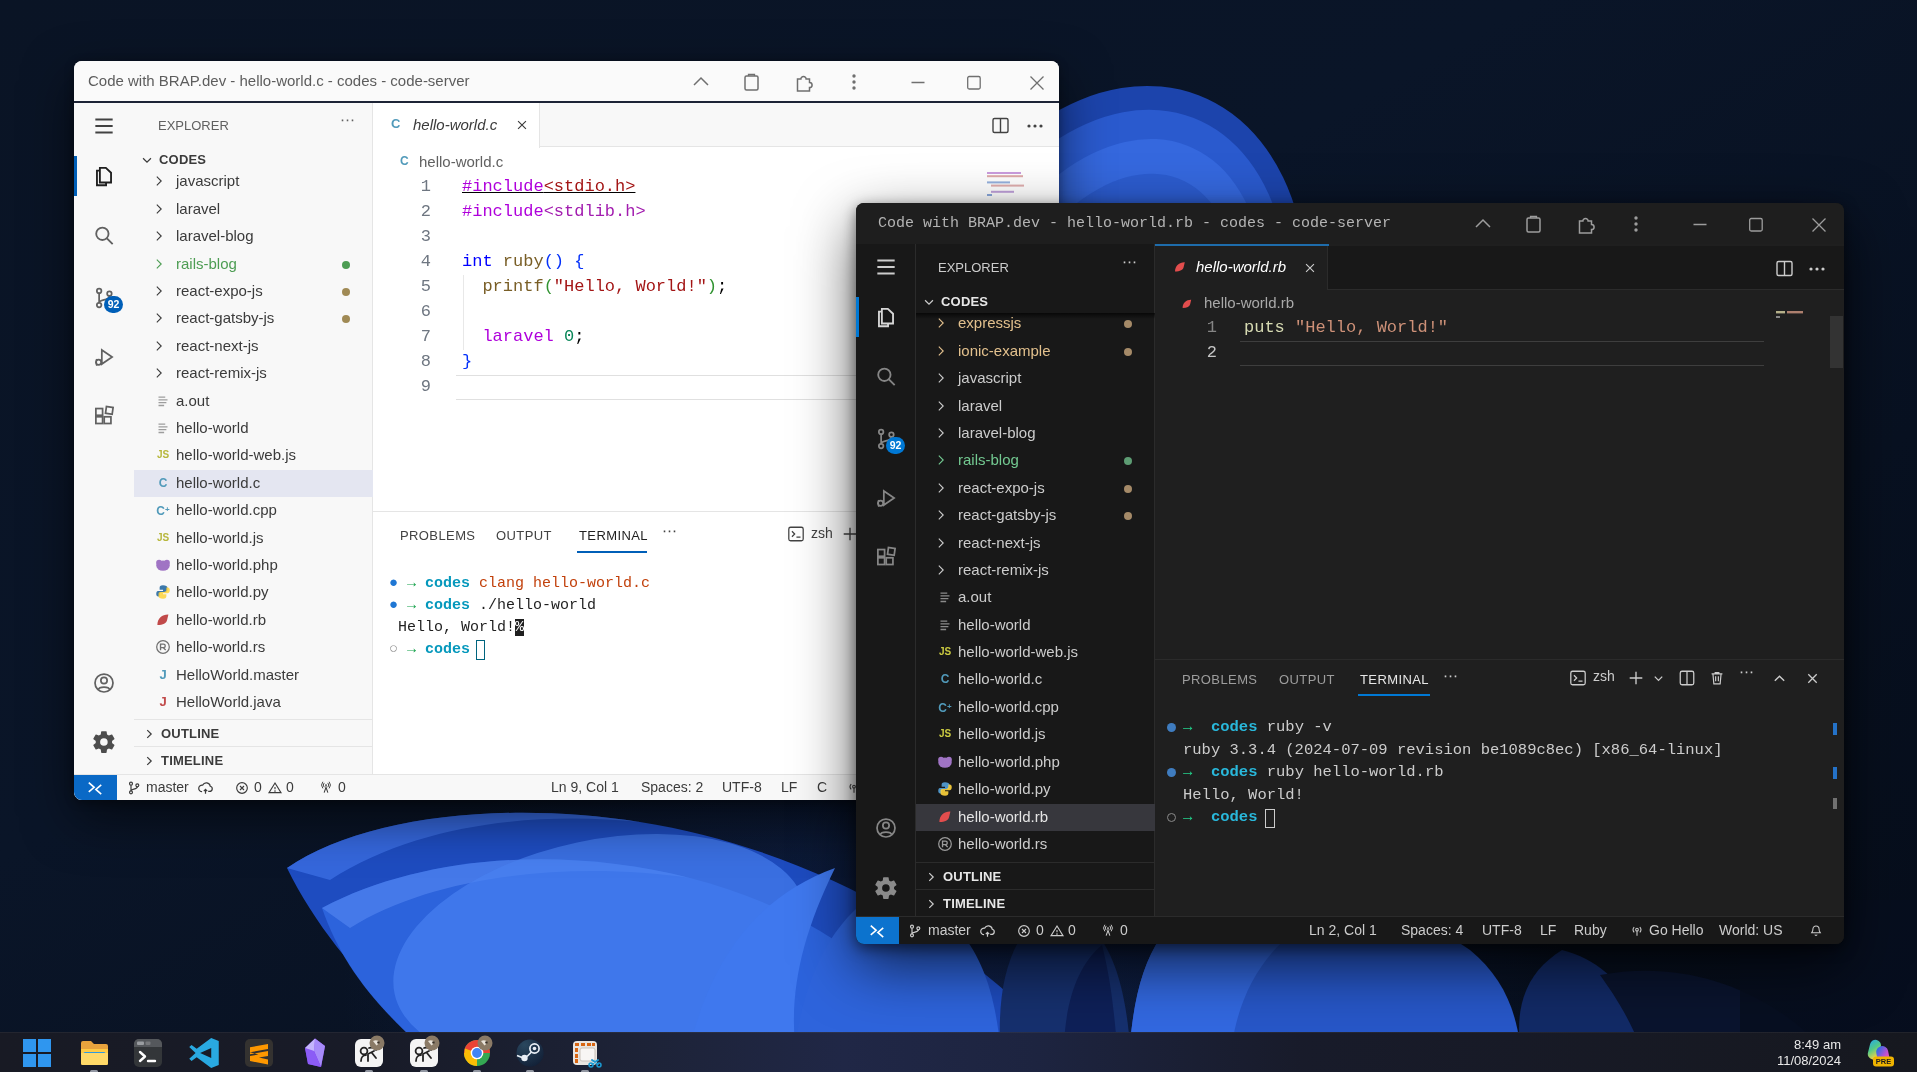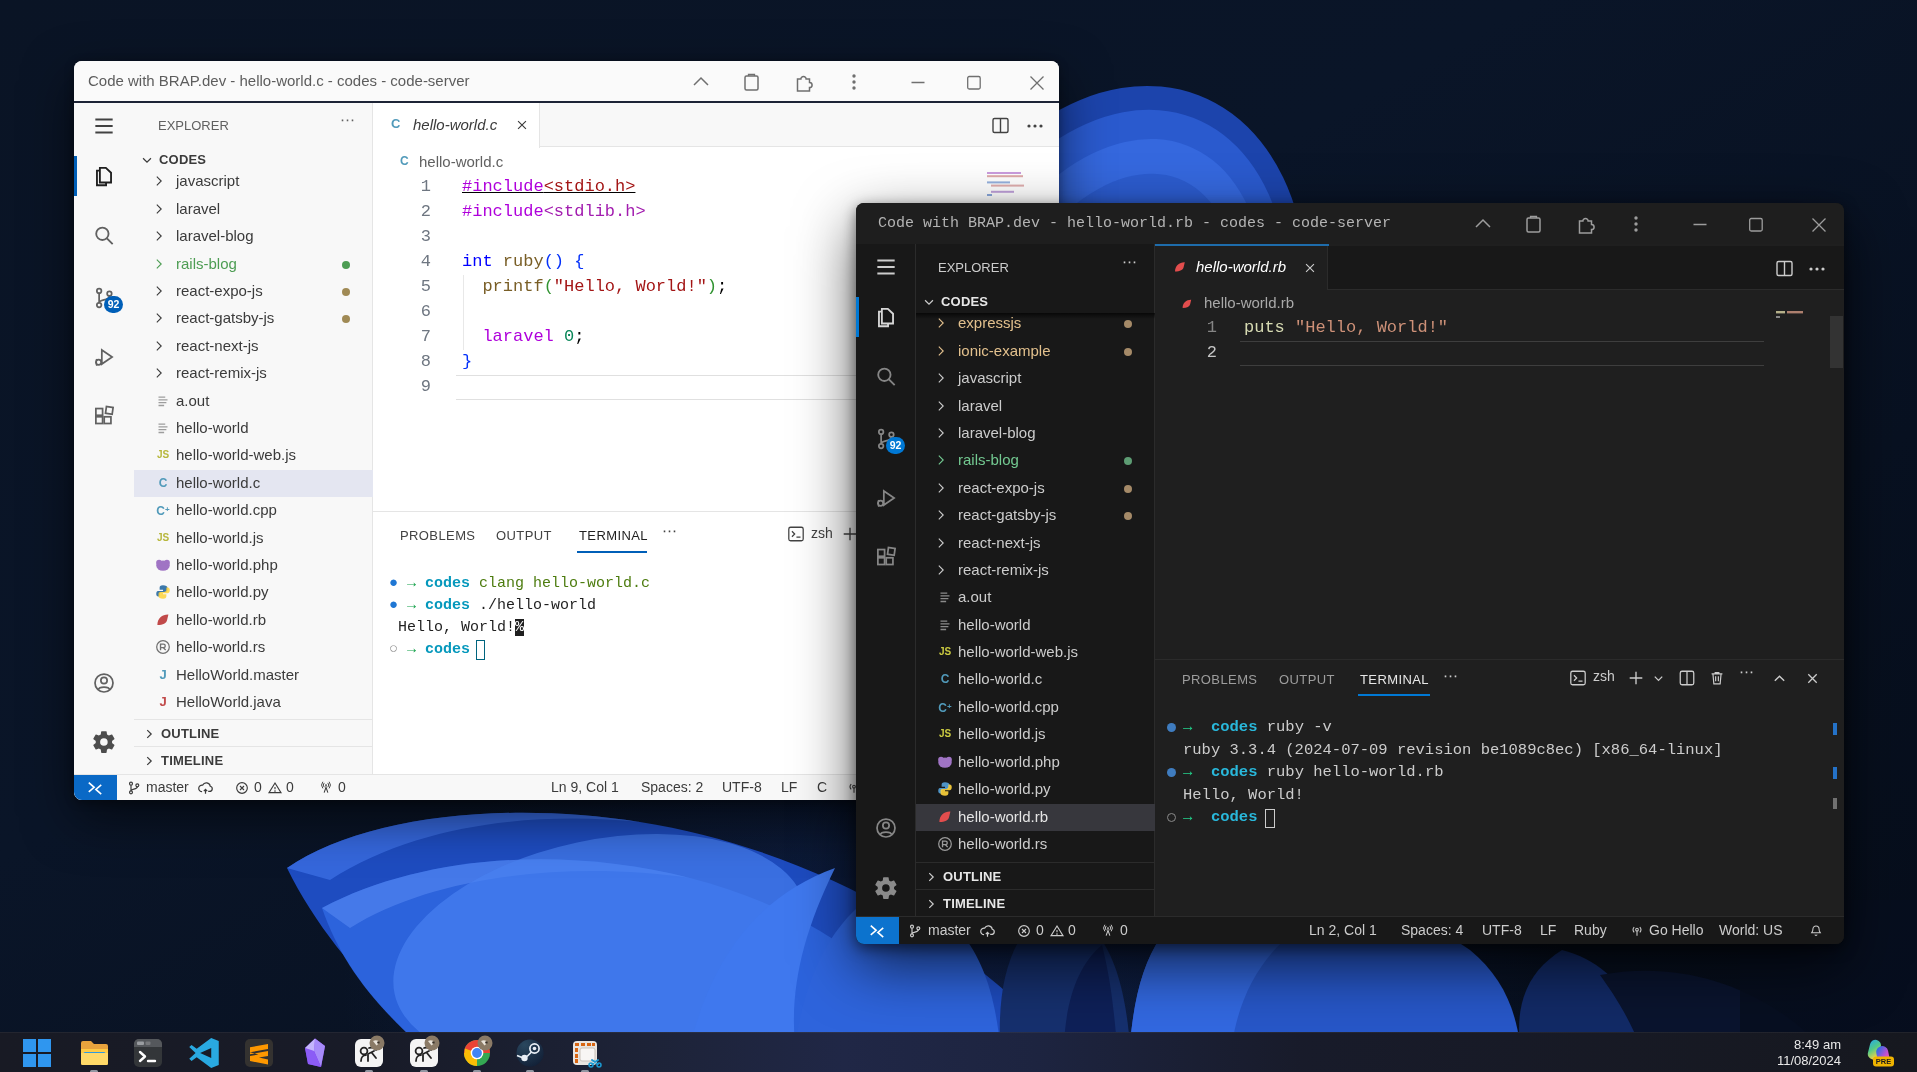--- a/index.html
+++ b/index.html
@@ -358,21 +358,21 @@
     <svg class="abs" style="left:414px;top:13px" width="18" height="18" viewBox="0 0 20 20" fill="none" stroke="#424242" stroke-width="1.4">
         <rect x="2" y="2.5" width="16" height="15" rx="2"></rect>
         <path d="M5.5 7l3 3-3 3M10.5 13.5h4.5"></path>
       </svg>
     <span class="abs" style="left:438px;top:13px;font-size:14px;color:#424242;">zsh</span>
     <svg class="abs" style="left:468px;top:13px" width="18" height="18" viewBox="0 0 20 20" fill="none" stroke="#424242" stroke-width="1.5">
         <path d="M10 3v14M3 10h14"></path>
       </svg>
 
     <div class="mono" style="position:absolute;left:0;top:0;font-size:15px;">
-      <div class="codeline" style="left:16px;top:63px;"><span style="color:#1f77d4">●</span> <span style="color:#18a24c;font-weight:bold">→</span>&nbsp;<span style="color:#0598bc;font-weight:bold">codes</span> <span style="color:#4d7c0f">clang hello-world.c</span></div>
+      <div class="codeline" style="left:16px;top:63px;"><span style="color:#1f77d4">●</span> <span style="color:#18a24c;font-weight:bold">→</span>&nbsp;<span style="color:#0598bc;font-weight:bold">codes</span> <span style="color:#c2410c">clang hello-world.c</span></div>
       <div class="codeline" style="left:16px;top:85px;"><span style="color:#1f77d4">●</span> <span style="color:#18a24c;font-weight:bold">→</span>&nbsp;<span style="color:#0598bc;font-weight:bold">codes</span> <span style="color:#1f1f1f">./hello-world</span></div>
       <div class="codeline" style="left:16px;top:107px;"><span style="color:#1f1f1f">&nbsp;Hello, World!</span><span style="background:#1f1f1f;color:#ffffff">%</span></div>
       <div class="codeline" style="left:16px;top:129px;"><span style="color:#949494">○</span> <span style="color:#18a24c;font-weight:bold">→</span>&nbsp;<span style="color:#0598bc;font-weight:bold">codes</span> </div>
       <div class="abs" style="left:103px;top:128px;width:9px;height:20px;border:1.5px solid #00647e;"></div>
     </div>
   </div>
 
   <div class="abs" style="left:0;top:713px;width:985px;height:26px;background:#f8f8f8;border-top:1px solid #e5e5e5;">
     <div class="abs" style="left:0;top:0;width:43px;height:26px;background:#0a69c6;"></div>
     <svg class="abs" style="left:12px;top:5px" width="18" height="16" viewBox="0 0 20 18" fill="none" stroke="#ffffff" stroke-width="1.8">

